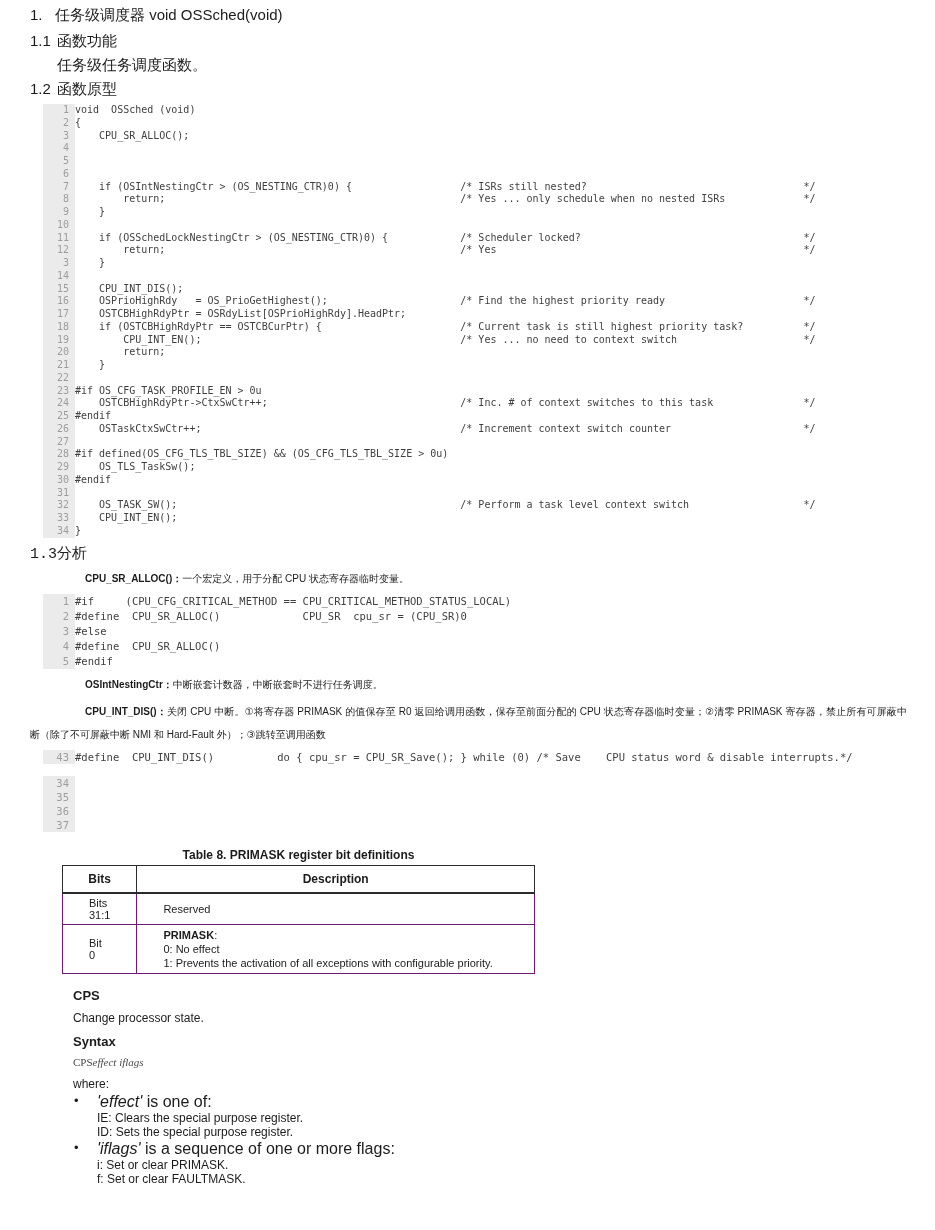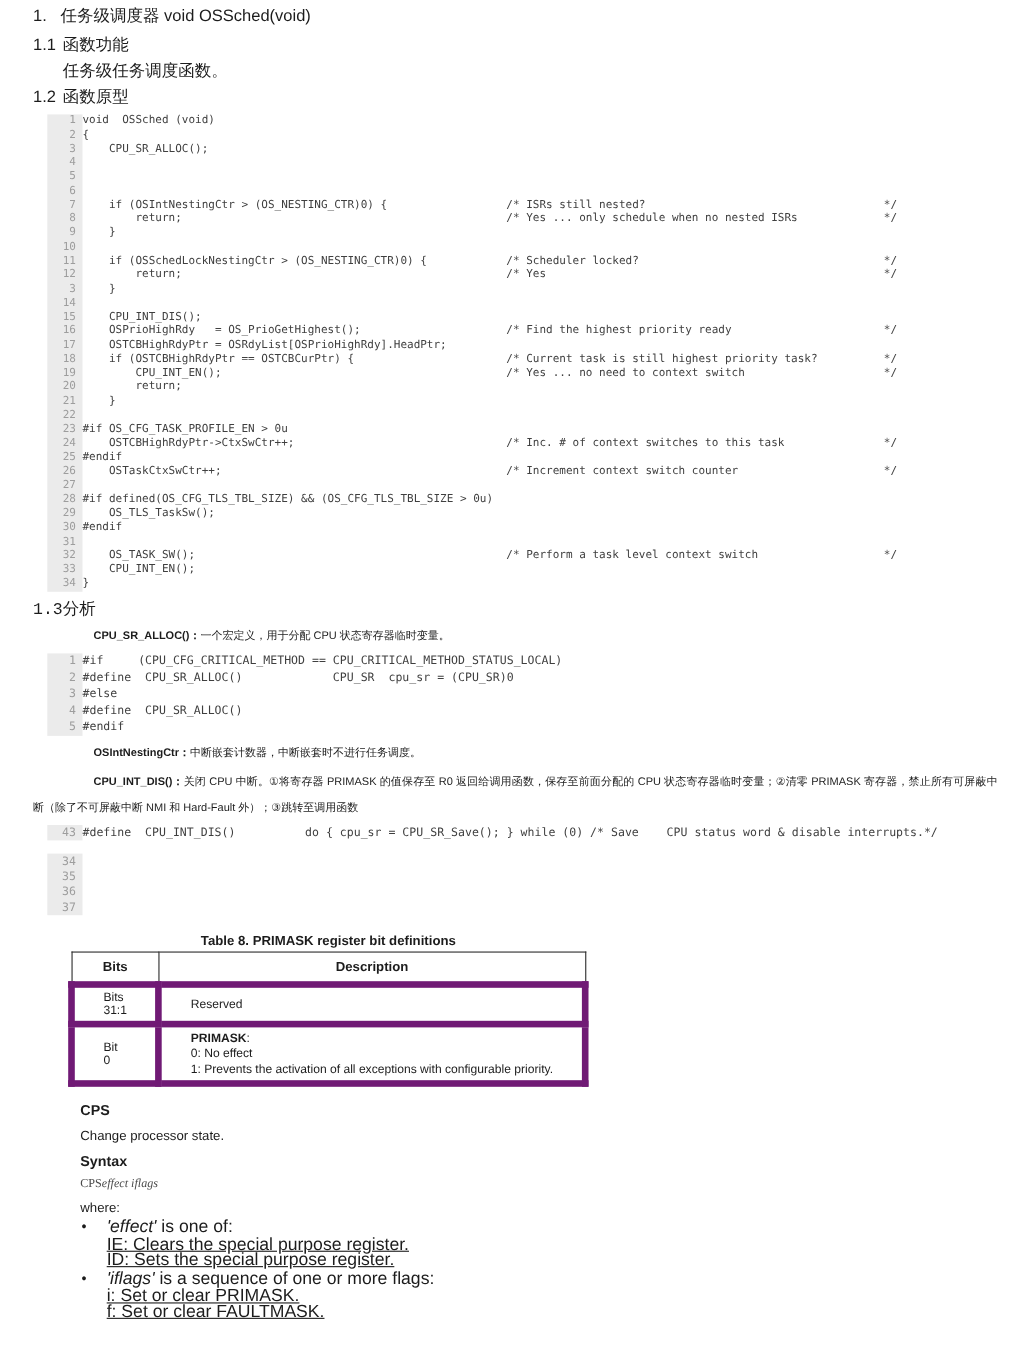--- a/index.html
+++ b/index.html
@@ -50,41 +50,41 @@
   
   .tbl-title {
     width: 473px; margin-left: 32px; text-align: center;
     font-weight: bold; font-size: 12px; line-height: 14px; margin-bottom: 3px;
   }
   table.tbl { border-collapse: collapse; margin-left: 32px; width: 473px; font-size: 11px; }
   table.tbl th {
     border: 1px solid #2b2b2b; border-bottom: 2px solid #2b2b2b;
     font-size: 12px; padding: 6px 4px; text-align: center; height: 15px;
   }
-  table.tbl td { border: 6px solid #701a75; padding: 3px 26px; vertical-align: middle; }
+  table.tbl td { border: 1px solid #701a75; padding: 3px 26px; vertical-align: middle; }
   table.tbl .col-bits { width: 63px; }
   table.tbl .r1 td { height: 22px; }
   table.tbl .r2 td { height: 46px; }
   table.tbl .desc-line { line-height: 14px; }
 
   
   .cps { margin-left: 43px; margin-top: 14px; }
   .cps-h { font-weight: bold; font-size: 13px; line-height: 15px; }
   .cps-sub { font-size: 12px; line-height: 14px; margin: 8px 0 9px; }
   .syntax-h { margin-bottom: 7px; }
   .syntax-code {
     font-family: Liberation Serif, serif;
     font-size: 11px; line-height: 13px; color: #4a4a4a; margin-bottom: 8px;
   }
   .syntax-code .it { font-style: italic; }
   .where { font-size: 12px; line-height: 14px; margin-bottom: 4px; }
   .bullet { position: relative; padding-left: 24px; font-size: 16px; line-height: 14px; margin-top: 3px; }
   .bullet::before { content: "\2022"; position: absolute; left: 1px; top: -1px; font-size: 13px; }
   .bullet .term { font-style: italic; }
-  .sub-lines { margin: 2px 0 3px 24px; font-size: 16px; line-height: 14px; text-decoration: underline; }
+  .sub-lines { margin: 2px 0 3px 24px; font-size: 12px; line-height: 14px; }
   .sub-lines div { margin-bottom: 0; }
 </style>
 </head>
 <body>
 
 <div class="doc">
 
   <div class="h-row h1">
     <span class="h-num">1.</span>
     <span>任务级调度器 void OSSched(void)</span>

